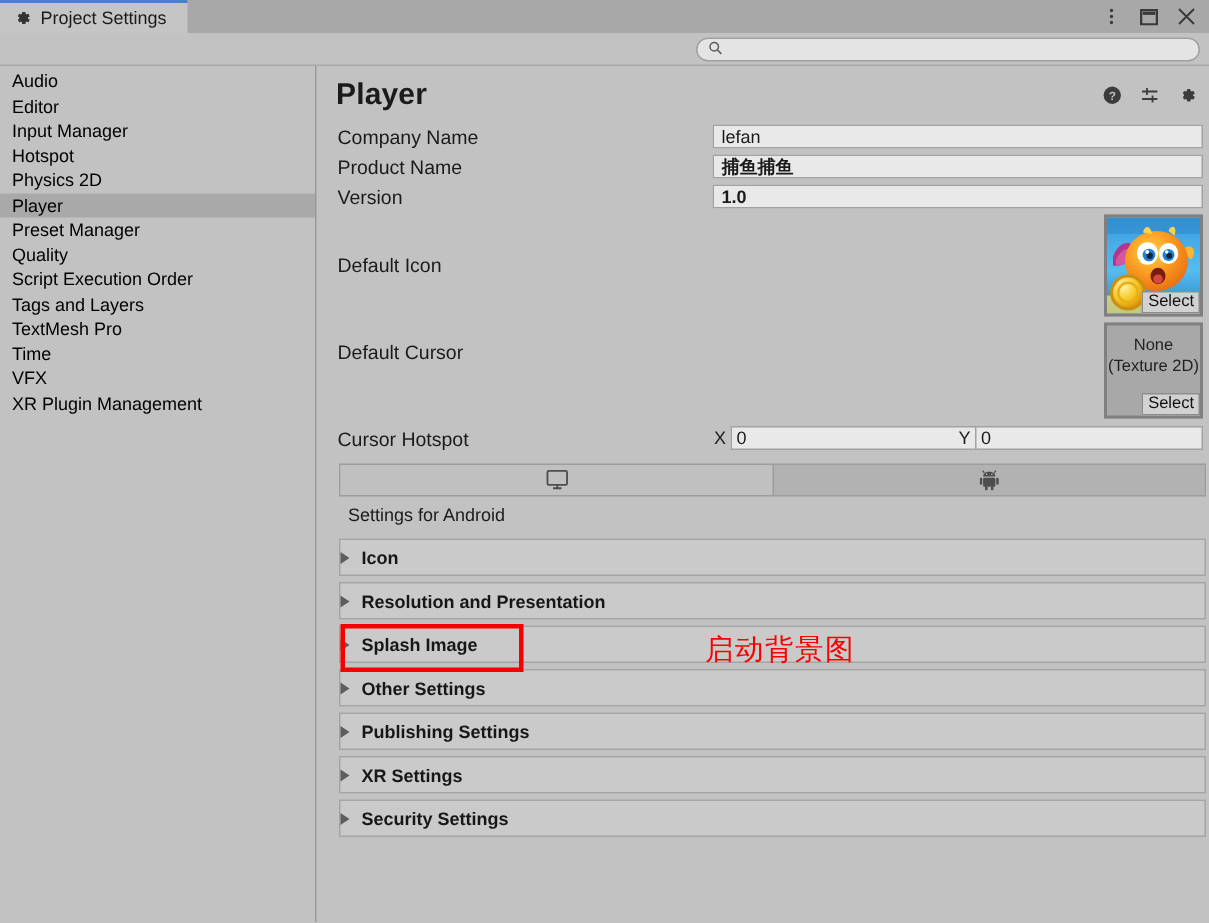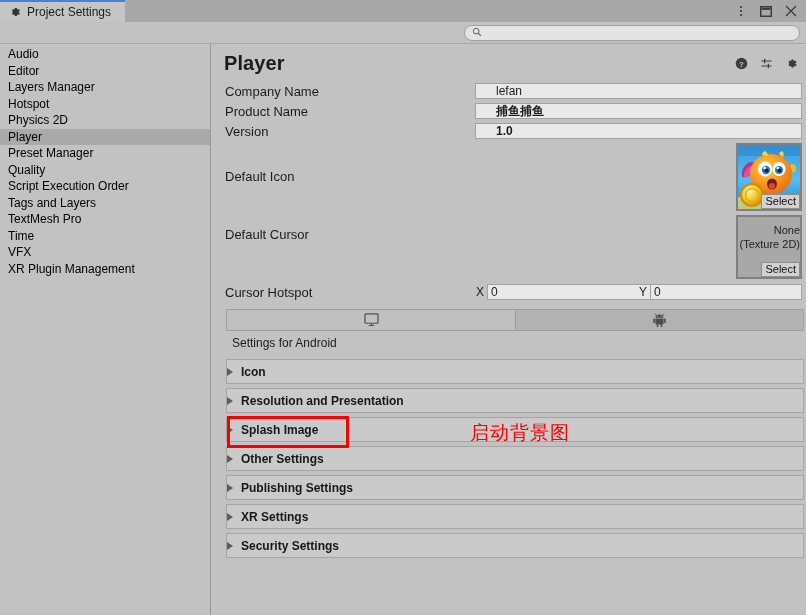--- a/index.html
+++ b/index.html
@@ -167,21 +167,21 @@
     position: absolute;
     left: 263px;
     width: 327px;
     height: 16px;
     background: #e9e9e9;
     border: 1px solid #a2a2a2;
     box-sizing: border-box;
     font-family: "Liberation Sans", sans-serif;
     font-size: 12px;
     color: #1b1b1b;
-    padding: 0 20px;
+    padding: 0 5px;
     line-height: 14px;
     outline: none;
   }
   .field-input.cjk { font-weight: bold; }
 
   
   .objfield {
     position: absolute;
     right: 4px;
     width: 66px;
@@ -190,21 +190,21 @@
     background: #a8a8a8;
   }
   .objfield .thumb {
     width: 100%;
     height: 100%;
     display: block;
   }
   .objfield .none-label {
     position: absolute;
     left: 0; right: 0; top: 6px;
-    text-align: right;
+    text-align: center;
     font-size: 11px;
     color: #222;
     line-height: 14px;
     pointer-events: none;
   }
   .select-btn {
     position: absolute;
     right: 0; bottom: 0;
     background: #d2d2d2;
     border: 1px solid #8d8d8d;
@@ -355,21 +355,21 @@
         <path d="M7.6 7.6 L10.7 10.7" stroke="#5c5c5c" stroke-width="1.3"></path>
       </svg>
     </span>
     <input type="text" value="" placeholder="" style="">
   </div>
 </div>
 
 <div class="sidebar">
   <div class="side-item"><span>Audio</span></div>
   <div class="side-item"><span>Editor</span></div>
-  <div class="side-item"><span>Layers Manager</span></div>
+  <div class="side-item"><span>Input Manager</span></div>
   <div class="side-item"><span>Hotspot</span></div>
   <div class="side-item"><span>Physics 2D</span></div>
   <div class="side-item selected"><span>Player</span></div>
   <div class="side-item"><span>Preset Manager</span></div>
   <div class="side-item"><span>Quality</span></div>
   <div class="side-item"><span>Script Execution Order</span></div>
   <div class="side-item"><span>Tags and Layers</span></div>
   <div class="side-item"><span>TextMesh Pro</span></div>
   <div class="side-item"><span>Time</span></div>
   <div class="side-item"><span>VFX</span></div>

